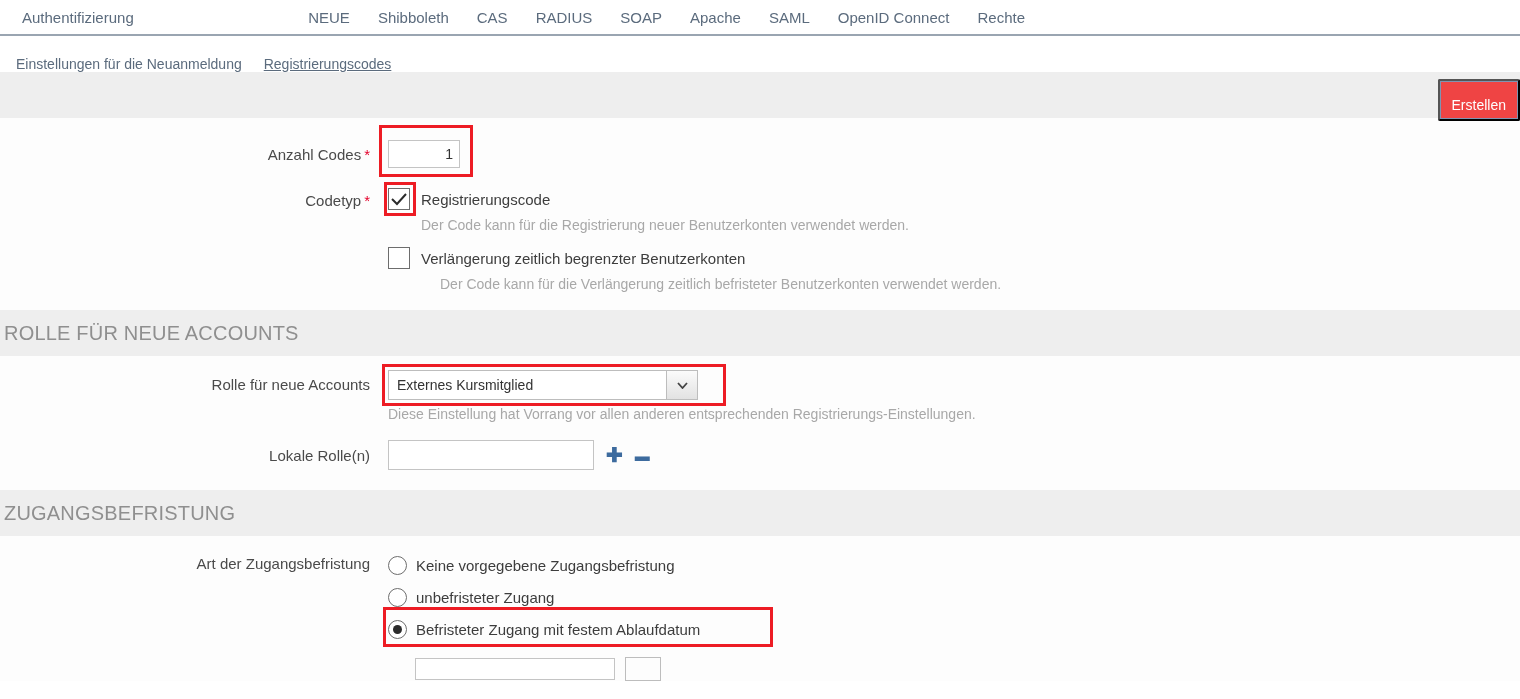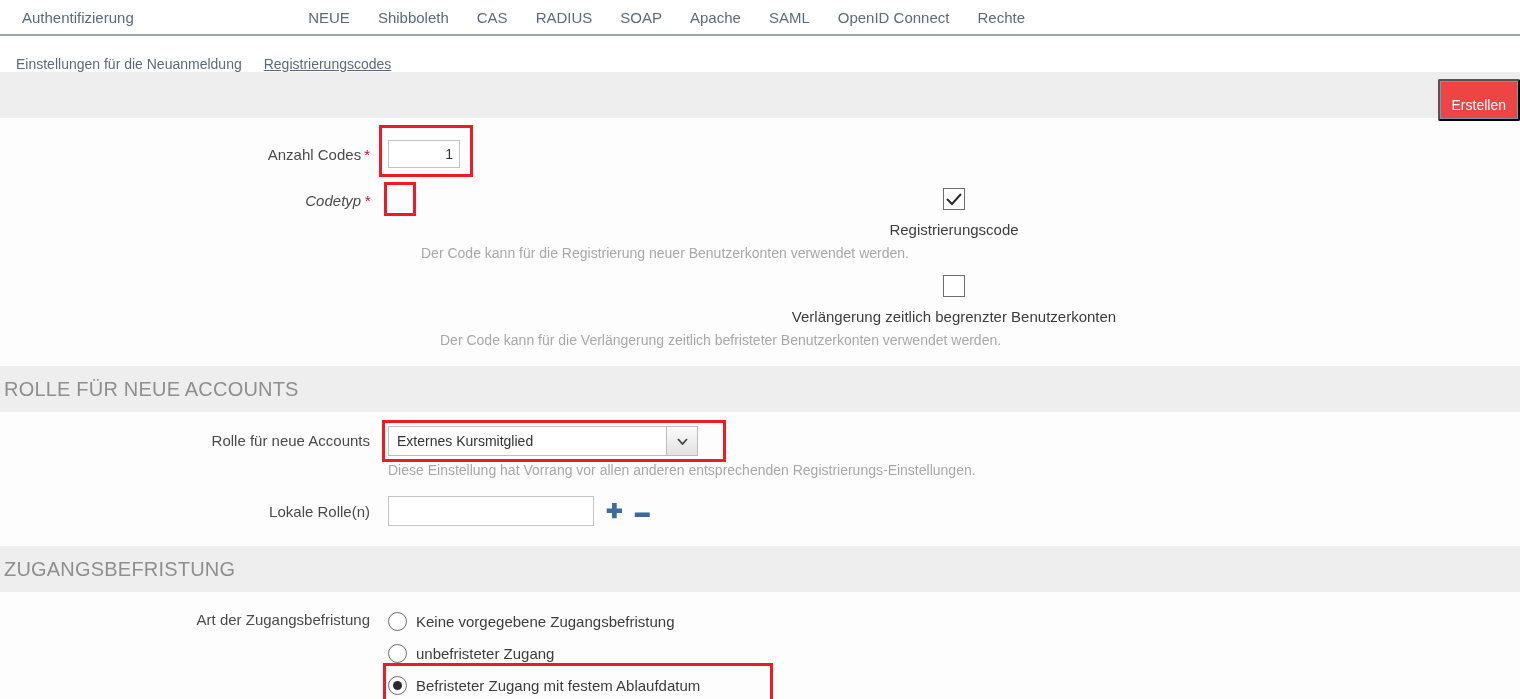--- a/index.html
+++ b/index.html
@@ -192,21 +192,20 @@
     box-sizing: border-box;
     pointer-events: none;
     z-index: 5;
   }
 
   
   .check-row {
     display: flex;
     align-items: center;
     gap: 11px;
-    flex-direction: column;
   }
   .cbox {
     width: 22px;
     height: 22px;
     border: 1px solid #6d6d6d;
     background: #ffffff;
     box-sizing: border-box;
     display: inline-flex;
     align-items: center;
     justify-content: center;
@@ -308,21 +307,21 @@
     <div class="row-label">
       <span>Anzahl Codes</span><span class="req">*</span>
     </div>
     <div class="row-field">
       <input class="txt num" type="text" value="1" style="">
       <div class="hl" style="left:-9px;top:-15px;width:94px;height:52px;"></div>
     </div>
   </div>
 
   <div class="row" style="margin-top:14px;">
-    <div class="row-label" style="padding-top:4px;font-style:italic;">
+    <div class="row-label" style="padding-top:4px;">
       <span>Codetyp</span><span class="req">*</span>
     </div>
     <div class="row-field">
 
       <div class="check-row">
         <span class="cbox">
           <svg class="tick" width="16" height="13" viewBox="0 0 16 13" aria-hidden="true">
             <polyline points="1,6 6,11 15,1" fill="none" stroke="#2b2b2b" stroke-width="2"></polyline>
           </svg>
         </span>

